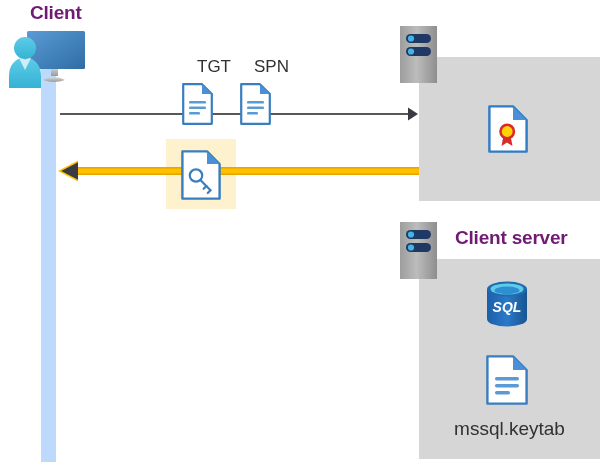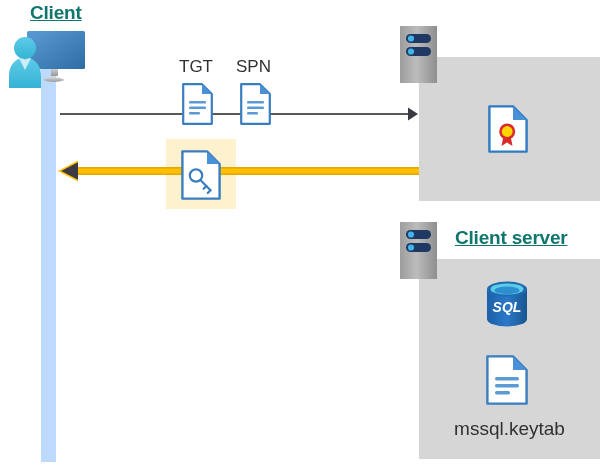--- a/index.html
+++ b/index.html
@@ -8,22 +8,22 @@
     font-family:"Liberation Sans","DejaVu Sans",sans-serif;
     background:#ffffff;
   }
   .stage{position:absolute;left:0;top:0;width:600px;height:468px;}
 
   
   .abs{position:absolute;font-style:italic;}
 
   
   .title{
-    position:absolute;font-weight:bold;color:#0f766e;
-    letter-spacing:-0.2px;line-height:1.12;text-decoration:underline;
+    position:absolute;font-weight:bold;color:#701a75;
+    letter-spacing:-0.2px;line-height:1.12;
   }
   #client-title{left:30px;top:2px;font-size:19px;}
   #dc-title{left:455px;top:4px;font-size:19px;width:130px;}
   #linux-title{left:455px;top:227px;font-size:19px;width:140px;}
 
   
   #client-lifeline{
     left:41px;top:62px;width:15px;height:400px;background:#bdd9fb;
   }
 
@@ -43,20 +43,21 @@
   
   #arrow-request{left:60px;top:107px;width:358px;height:14px;}
 
   
   #arrow-ticket{left:58px;top:159px;width:362px;height:24px;}
 
   
   .doc-label{
     position:absolute;font-size:17px;color:#323130;
     font-family:"Liberation Sans","DejaVu Sans",sans-serif;
+    margin-left:18px;
   }
   #tgt-label{left:179px;top:57px;}
   #spn-label{left:236px;top:57px;}
   #tgt-doc{left:182px;top:83px;width:31px;height:42px;}
   #spn-doc{left:240px;top:83px;width:31px;height:42px;}
 
   
   #ticket-highlight{left:166px;top:139px;width:70px;height:70px;background:#fdf2cd;}
   #ticket-doc{left:181px;top:150px;width:40px;height:50px;}
 

